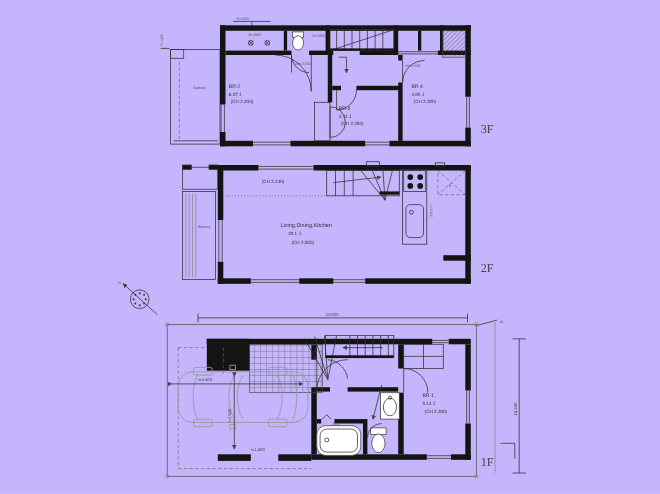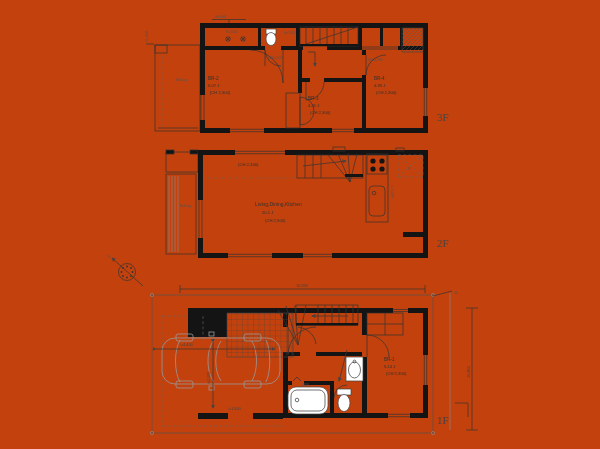--- a/index.html
+++ b/index.html
@@ -1,16 +1,16 @@
 <!DOCTYPE html>
 <html><head>
 <meta charset="utf-8">
 <style>
   html,body{margin:0;padding:0;background:#ffffff;}
-  .page{position:relative;width:600px;height:449px;background:#c2410c;overflow:hidden;}
+  .page{position:relative;width:600px;height:449px;background:#c4b5fd;overflow:hidden;}
   svg{display:block;}
   text{font-family:"Liberation Sans", sans-serif;fill:#333;}
   .floorlabel{font-family:"Liberation Serif", serif;font-size:11px;fill:#444;}
   .rmname{font-size:4.6px;}
   .rmsub{font-size:4.2px;}
   .tiny{font-size:3.2px;fill:#555;}
   .dim{font-size:3.8px;fill:#444;}
   .thin{stroke:#333;stroke-width:0.7;fill:none;}
   .lt{stroke:#888;stroke-width:0.7;fill:none;}
   .car{stroke:#999;stroke-width:0.8;fill:none;}

